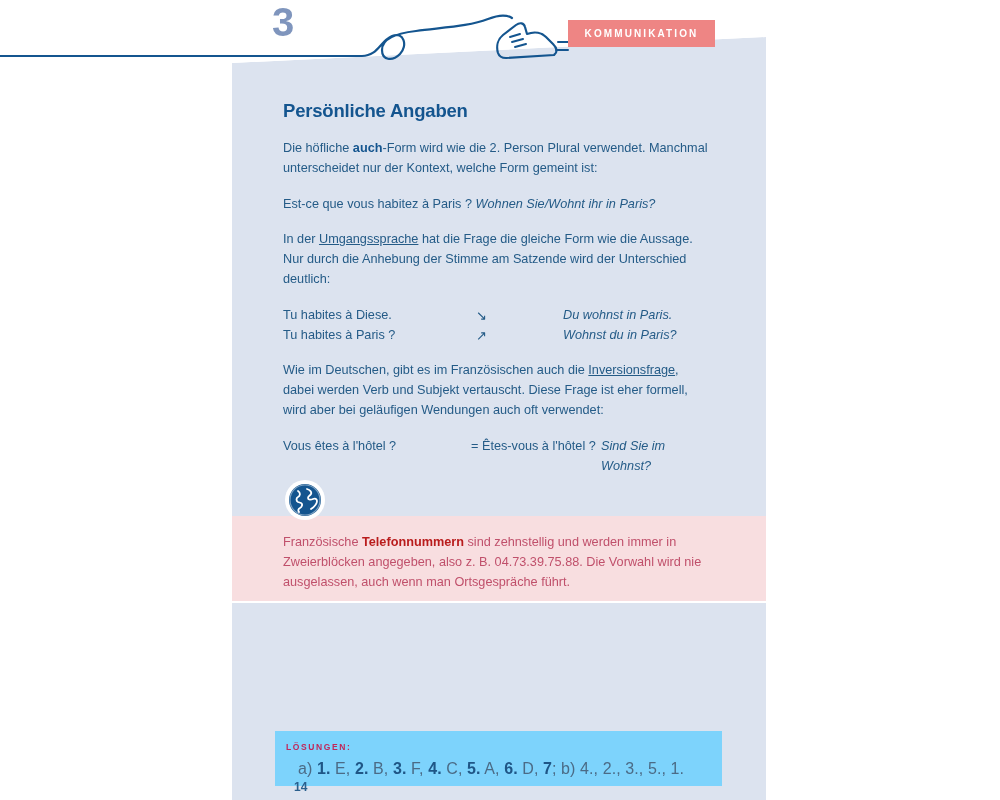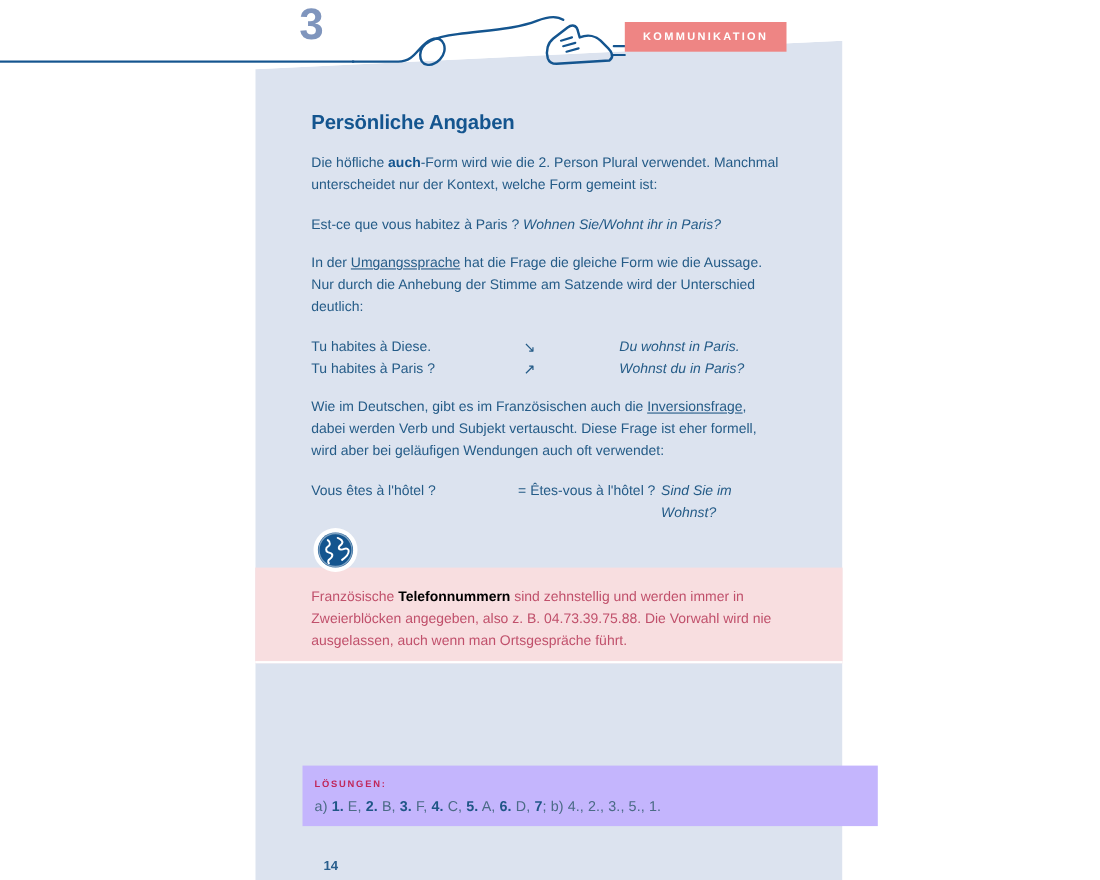--- a/index.html
+++ b/index.html
@@ -156,44 +156,45 @@
   }
   #info-text {
     position: absolute;
     left: 51px;
     top: 16px;
     width: 425px;
     font-size: 12.7px;
     line-height: 20px;
     color: #c0506b;
   }
-  #info-text b { font-weight: bold; color: #000000; }
+  #info-text b { font-weight: bold; color: #b91c1c; }
 
   
   #solutions-box {
     position: absolute;
     left: 275px;
-    top: 696px;
-    width: 523px;
+    top: 731px;
+    width: 447px;
     height: 55px;
-    background: #c4b5fd;
+    background: #7dd3fc;
     box-sizing: border-box;
     padding: 11px 0 0 11px;
   }
   #solutions-title {
     font-size: 8.5px;
     font-weight: bold;
     letter-spacing: 1.6px;
     color: #c0275a;
     margin-bottom: 8px;
   }
   #solutions-answers {
-    font-size: 13px;
+    font-size: 16px;
     color: #4b6b86;
     letter-spacing: 0.1px;
+    margin-left: 12px;
   }
   #solutions-answers b { color: #1f5686; font-weight: bold; }
 
   #page-number {
     position: absolute;
     left: 294px;
     top: 780px;
     font-size: 12px;
     font-weight: bold;
     color: #2a5f8d;

